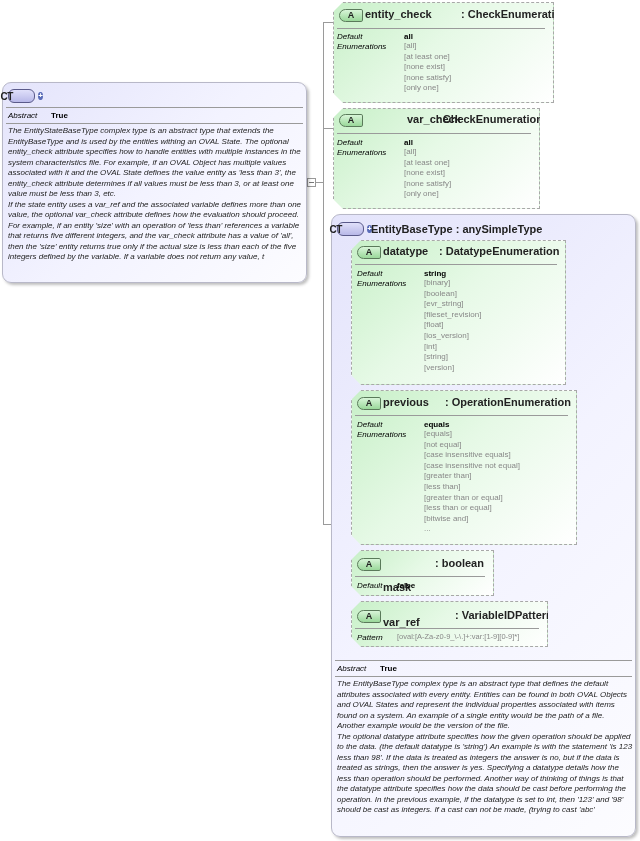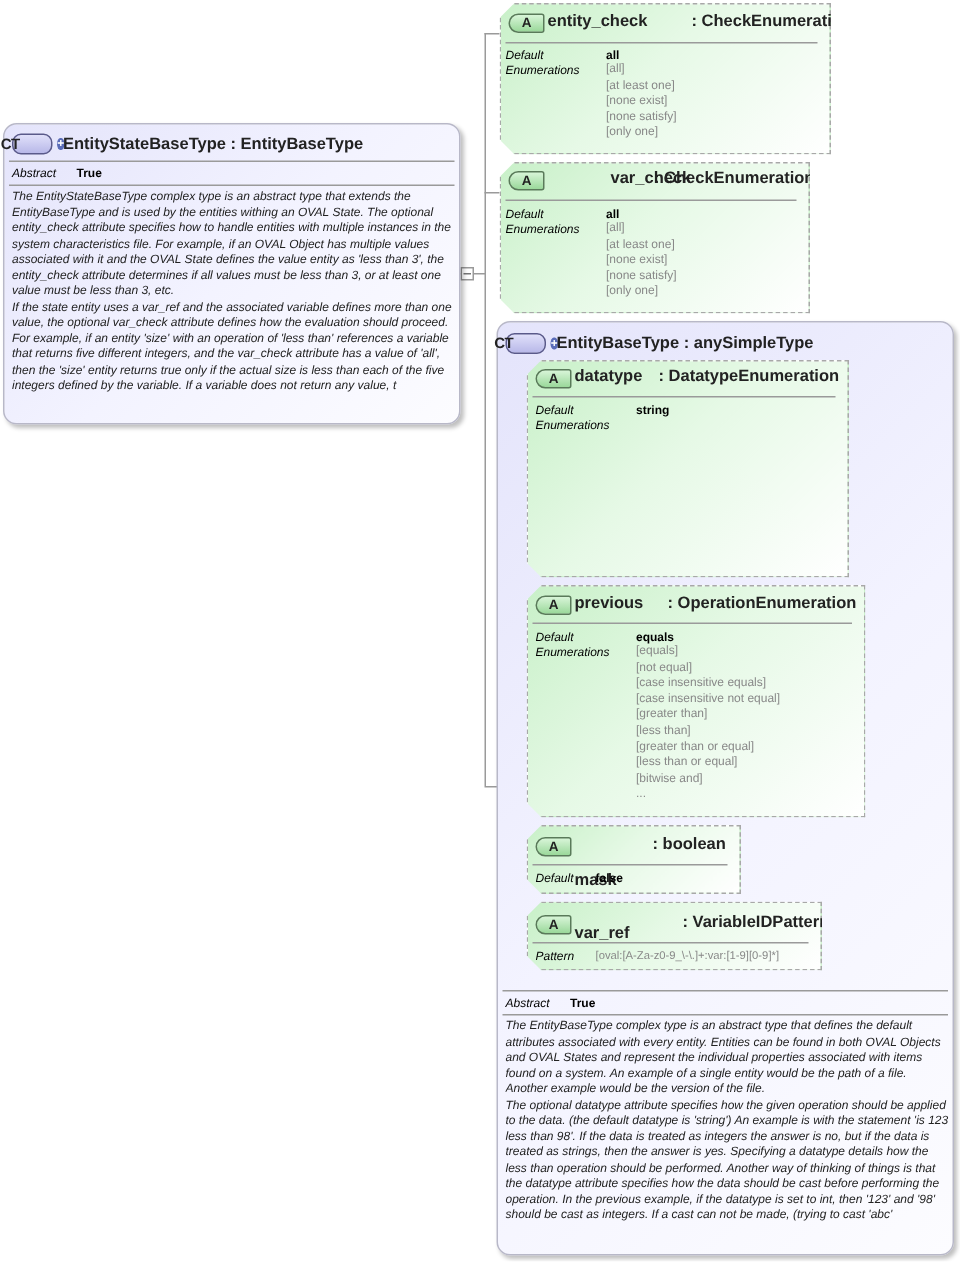--- a/index.html
+++ b/index.html
@@ -77,21 +77,20 @@
 <div class="line" style="left:341px; top:467px; width:10px; height:1px;"></div>
 <div class="line" style="left:341px; top:573px; width:10px; height:1px;"></div>
 <div class="line" style="left:341px; top:633px; width:10px; height:1px;"></div>
 
 <div class="ct-box" style="left:2px; top:82px; width:305px; height:201px;">
   <div class="ct-head">
     <span class="ct-badge">
         <span>CT</span>
         <span class="plus">+</span>
       </span>
-    <span class="ct-title">EntityStateBaseType : EntityBaseType</span>
   </div>
   <div class="hr" style="left:3px; right:3px; top:24px;"></div>
   <span class="lbl" style="left:5px; top:28px;">Abstract</span>
   <span class="val" style="left:48px; top:28px;">True</span>
   <div class="hr" style="left:3px; right:3px; top:40px;"></div>
   <div class="doc" style="left:5px; top:43px; width:296px; height:152px; white-space:pre-line;">The EntityStateBaseType complex type is an abstract type that extends the EntityBaseType and is used by the entities withing an OVAL State. The optional entity_check attribute specifies how to handle entities with multiple instances in the system characteristics file. For example, if an OVAL Object has multiple values associated with it and the OVAL State defines the value entity as 'less than 3', the entity_check attribute determines if all values must be less than 3, or at least one value must be less than 3, etc.
 If the state entity uses a var_ref and the associated variable defines more than one value, the optional var_check attribute defines how the evaluation should proceed. For example, if an entity 'size' with an operation of 'less than' references a variable that returns five different integers, and the var_check attribute has a value of 'all', then the 'size' entity returns true only if the actual size is less than each of the five integers defined by the variable. If a variable does not return any value, t</div>
 </div>
 
 <div class="attr-box" style="left:333px; top:2px; width:221px; height:101px;">
@@ -146,20 +145,31 @@
 </div>
 
 <div class="attr-box" style="left:351px; top:240px; width:215px; height:145px;">
   <div class="a-badge" style="left:5px; top:5px;">A</div>
   <span class="a-title" style="left:31px; top:4px;">datatype</span>
   <span class="a-title" style="left:87px; top:4px;">: DatatypeEnumeration</span>
   <div class="hr" style="left:3px; right:8px; top:23px;"></div>
   <span class="lbl" style="left:5px; top:28px;">Default</span>
   <span class="val" style="left:72px; top:28px;">string</span>
   <span class="lbl" style="left:5px; top:38px;">Enumerations</span>
+  <div class="enum" style="left:72px; top:37px;">
+    <div>[binary]</div>
+    <div>[boolean]</div>
+    <div>[evr_string]</div>
+    <div>[fileset_revision]</div>
+    <div>[float]</div>
+    <div>[ios_version]</div>
+    <div>[int]</div>
+    <div>[string]</div>
+    <div>[version]</div>
+  </div>
 </div>
 
 <div class="attr-box" style="left:351px; top:390px; width:226px; height:155px;">
   <div class="a-badge" style="left:5px; top:6px;">A</div>
   <span class="a-title" style="left:31px; top:5px;">previous</span>
   <span class="a-title" style="left:93px; top:5px;">: OperationEnumeration</span>
   <div class="hr" style="left:3px; right:8px; top:24px;"></div>
   <span class="lbl" style="left:5px; top:29px;">Default</span>
   <span class="val" style="left:72px; top:29px;">equals</span>
   <span class="lbl" style="left:5px; top:39px;">Enumerations</span>

